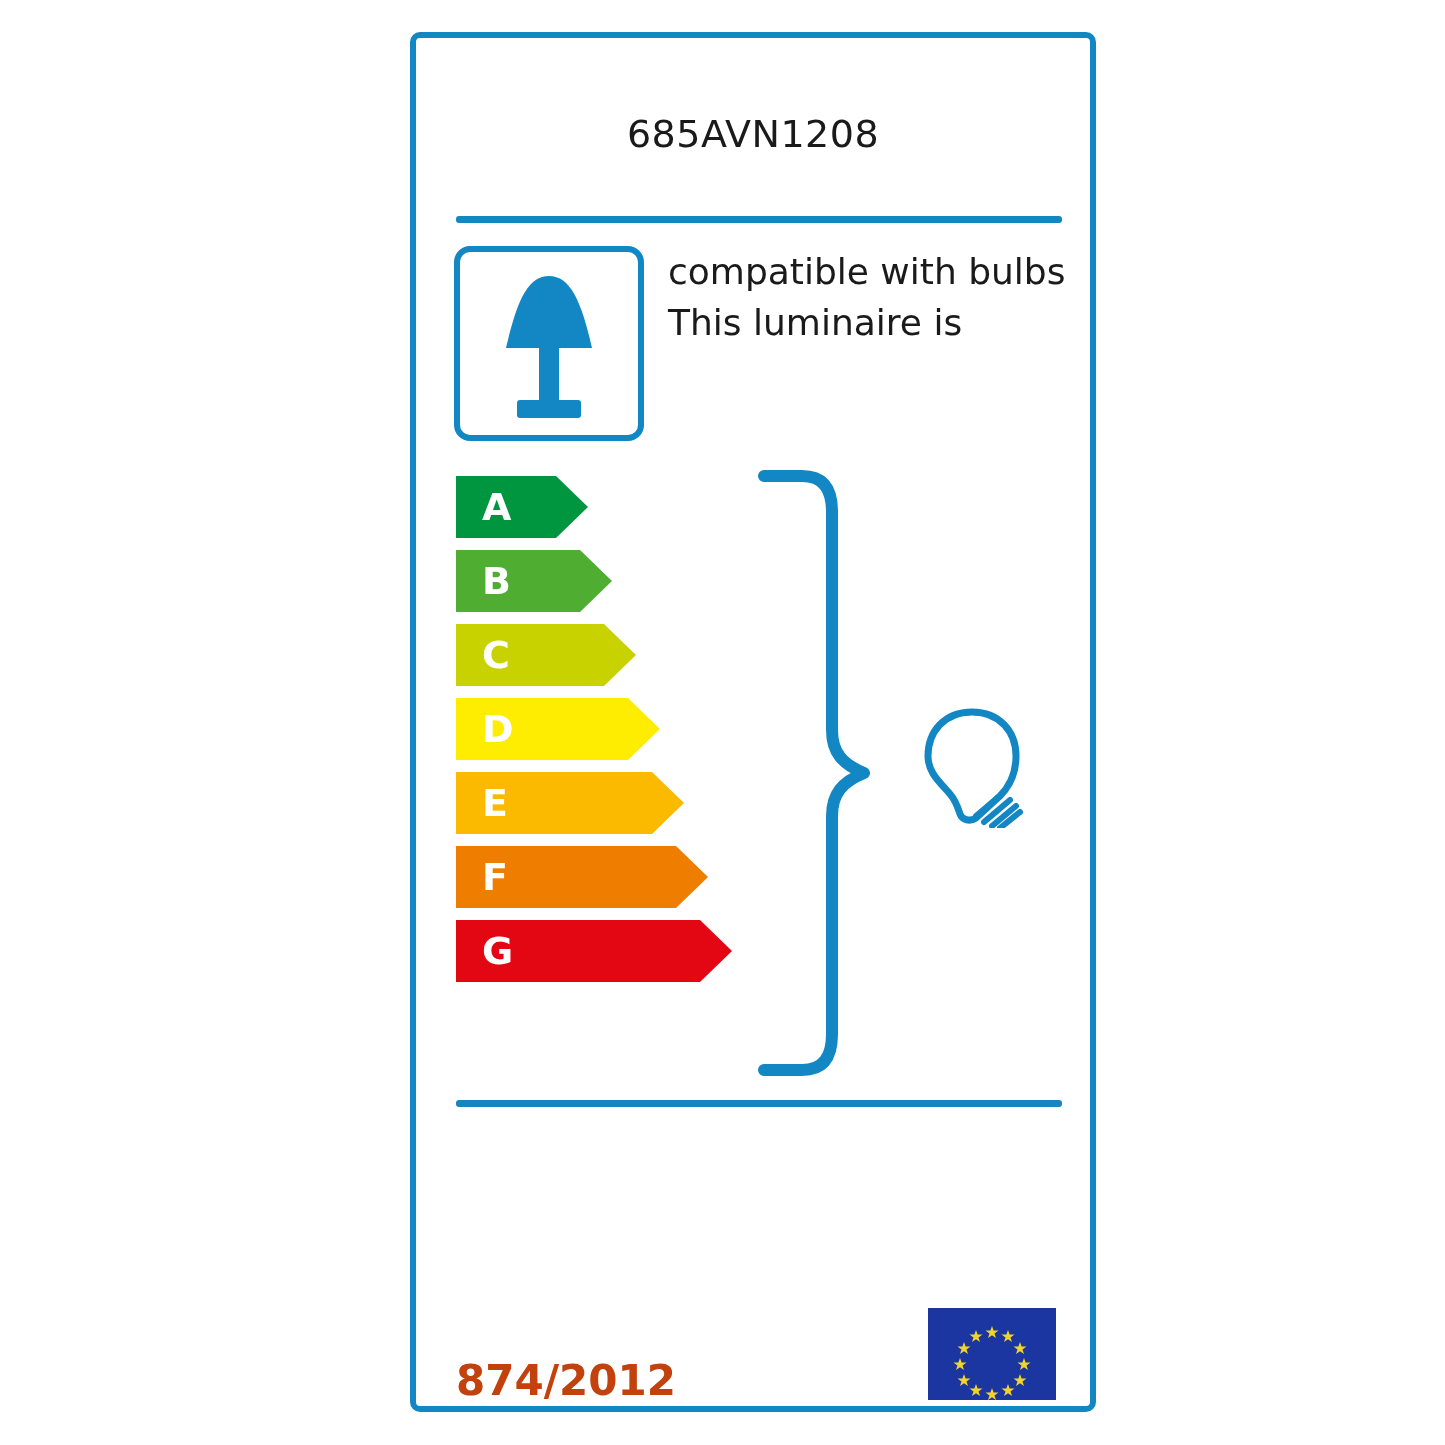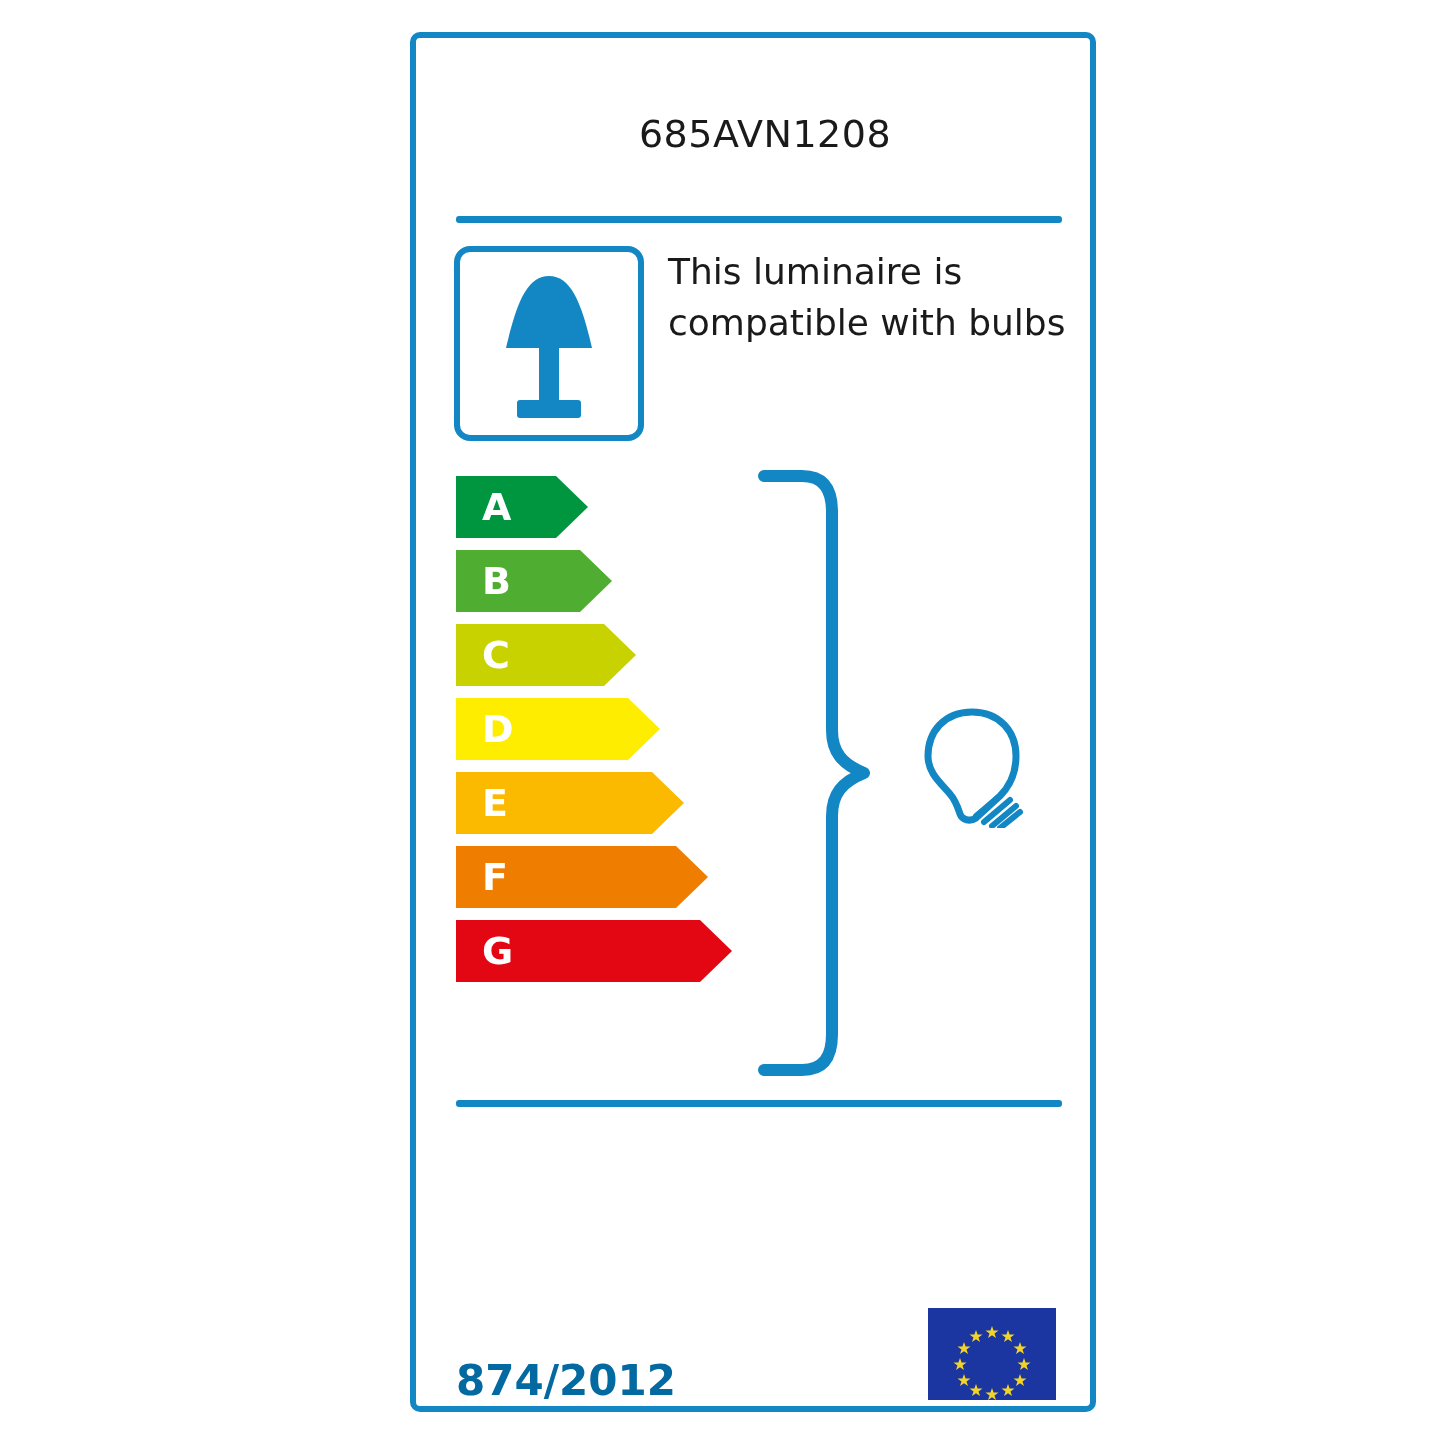--- a/index.html
+++ b/index.html
@@ -29,21 +29,20 @@
 
   #model-code {
     position: absolute;
     left: 0;
     top: 74px;
     width: 100%;
     text-align: center;
     font-size: 38px;
     color: #1a1a1a;
     letter-spacing: 0.5px;
-    padding-left: 12px;
   }
 
   .rule {
     position: absolute;
     left: 40px;
     width: 606px;
     height: 7px;
     background: #1287c4;
     border-radius: 3px;
   }
@@ -115,21 +114,21 @@
     width: 130px;
     height: 130px;
   }
 
   #standard-code {
     position: absolute;
     left: 40px;
     top: 1318px;
     font-size: 42px;
     font-weight: bold;
-    color: #0369a1;
+    color: #c2410c;
   }
 
   #eu-flag {
     position: absolute;
     left: 512px;
     top: 1270px;
     width: 128px;
     height: 92px;
     background: #1b36a0;
   }
@@ -148,22 +147,22 @@
     <span>
       <svg width="178" height="183" viewBox="0 0 178 183" xmlns="http://www.w3.org/2000/svg">
         <path d="M89 24 C 68 24, 57 48, 46 96 L 132 96 C 121 48, 110 24, 89 24 Z" fill="#1287c4"></path>
         <rect x="79" y="96" width="20" height="52" fill="#1287c4"></rect>
         <rect x="57" y="148" width="64" height="18" rx="3" fill="#1287c4"></rect>
       </svg>
     </span>
   </div>
 
   <div id="compat-text">
+    <div>compatible with bulbs</div>
     <div>This luminaire is</div>
-    <div>compatible with bulbs</div>
   </div>
 
   <div id="class-bars">
     <div class="class-bar">
       <div class="arrow" style="width:132px;background:#009640"></div>
       <div class="letter">A</div>
     </div>
     <div class="class-bar">
       <div class="arrow" style="width:156px;background:#4fae32"></div>
       <div class="letter">B</div>

